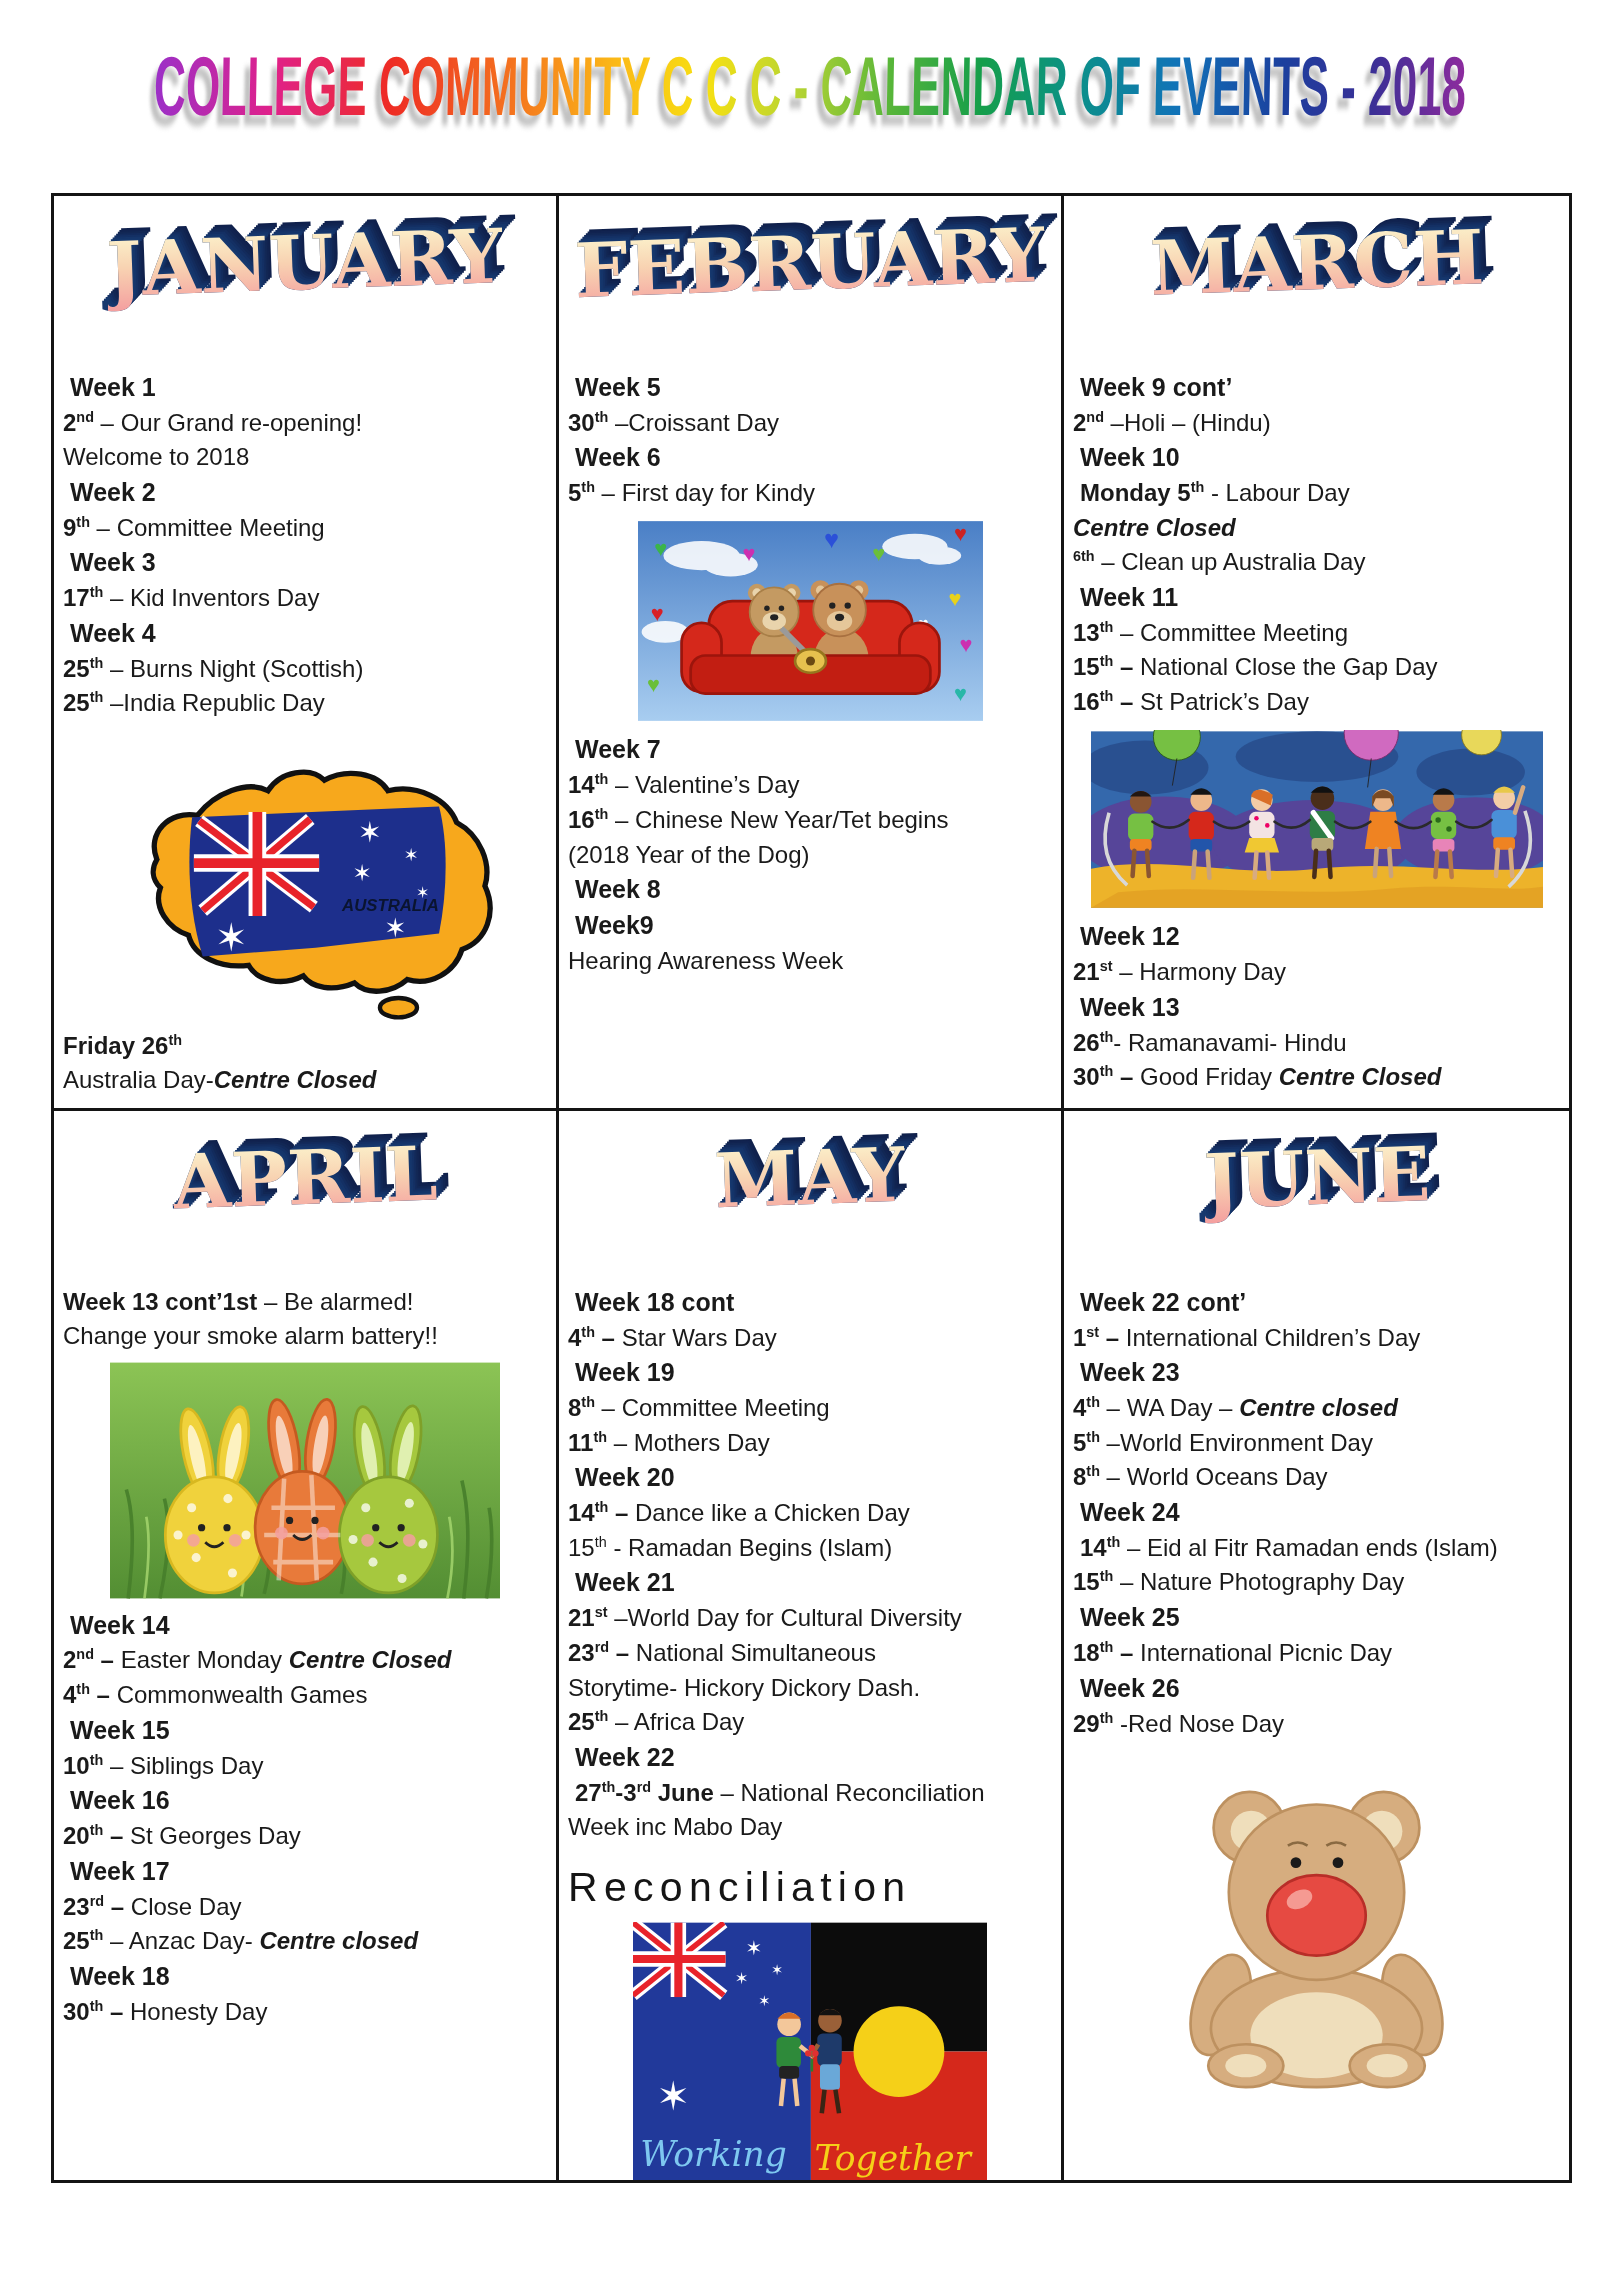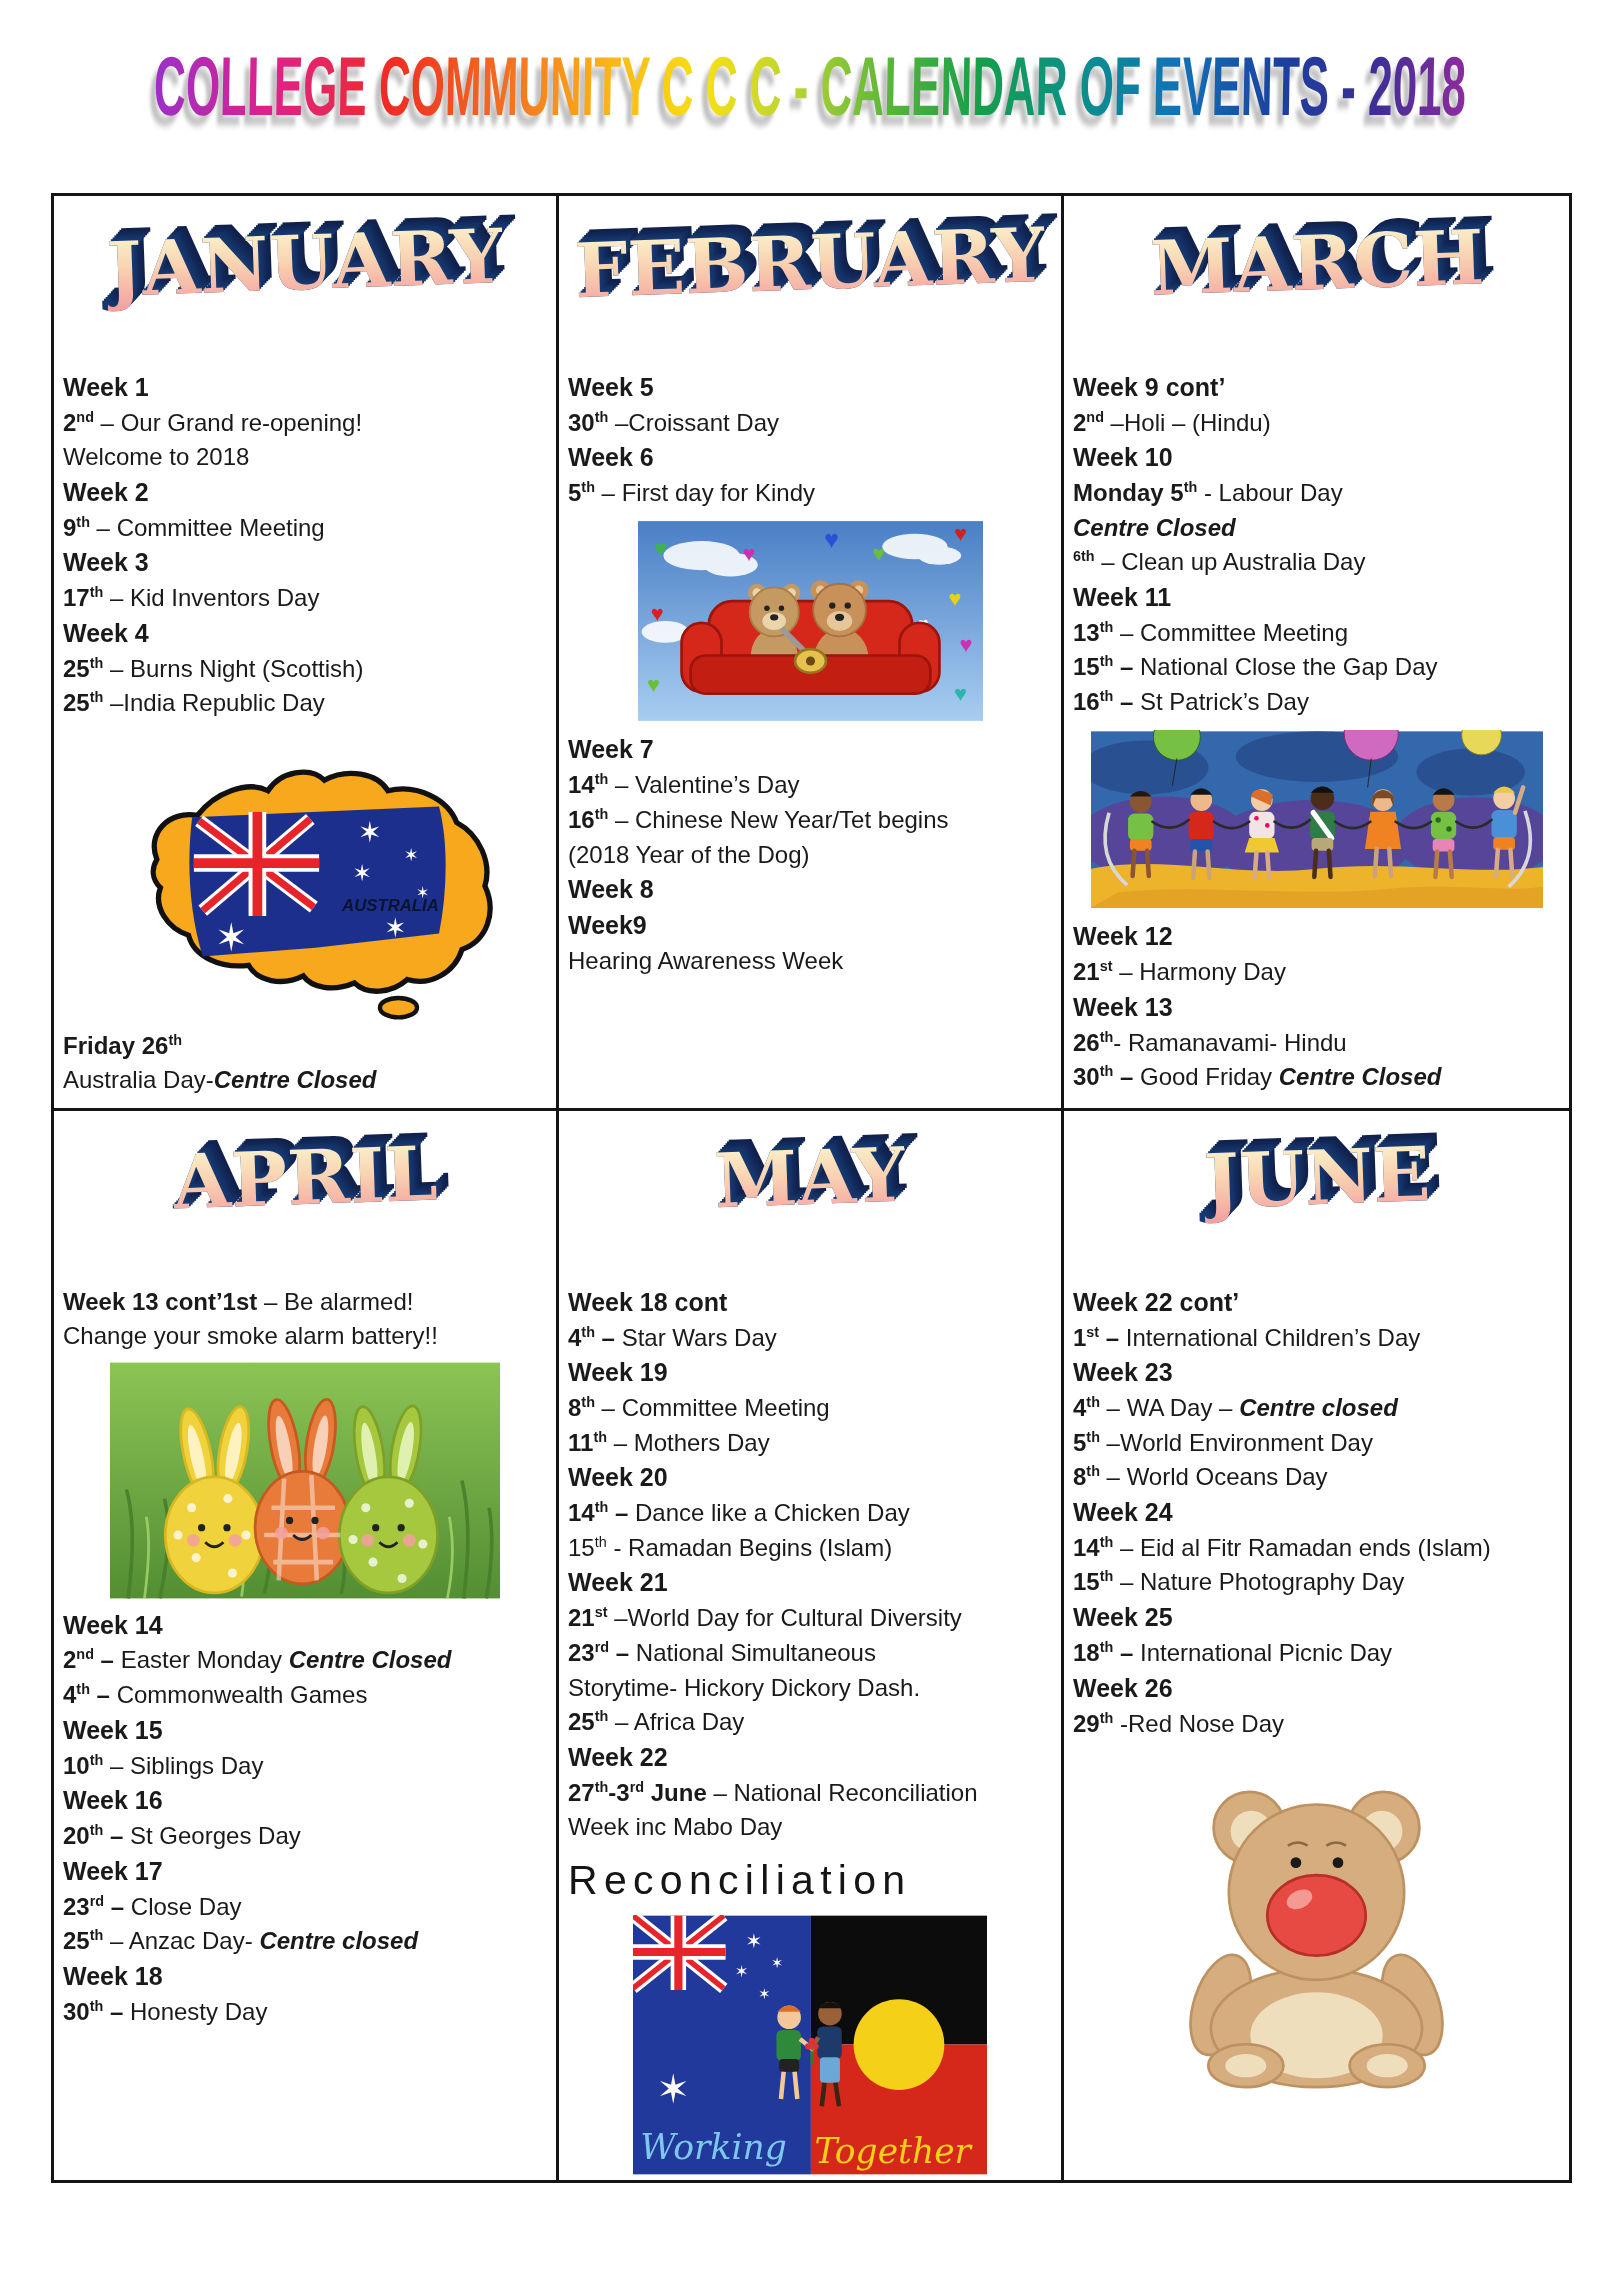--- a/index.html
+++ b/index.html
@@ -35,26 +35,26 @@
     text-shadow:1.8px -1.8px 0 #16386e,3.6px -3.6px 0 #15356a,5.4px -5.4px 0 #143064,
                 7.2px -7.2px 0 #132b5c,9px -9px 0 #122754,10.7px -10.7px 0 #112350,12.5px -12.5px 0 #10214c; }
   .wa-face {
     background:linear-gradient(180deg,#fcf6cf 6%,#f8d3b2 48%,#f49c9e 100%);
     -webkit-background-clip:text; background-clip:text; color:transparent; }
 
   
   .month-body { margin-top:1.8px; }
   .line { font-size:24px; line-height:1.33; margin:2.7px 0; }
   .line.center { text-align:left; }
-  .line.left { text-align:left; }
+  .line.left { text-align:left;margin-left:7px; }
   .line .b { font-weight:bold; }
   .line .i { font-style:italic; }
   .line sup { font-size:60%; line-height:0; vertical-align:super; }
   .line.week { font-weight:bold; font-size:25px; }
-  .line.recon { font-size:41px; letter-spacing:6.3px; margin-top:10px; color:#151515; }
+  .line.recon { font-size:41px; letter-spacing:6.3px; margin-top:17px; color:#151515; }
 
   .figure { display:flex; justify-content:center; align-items:center; margin:7.2px 0; }
   svg text.star { font-family:"DejaVu Sans", sans-serif; }
 </style>
 </head>
 <body>
 
 <div class="page">
 
   <div class="main-title">

